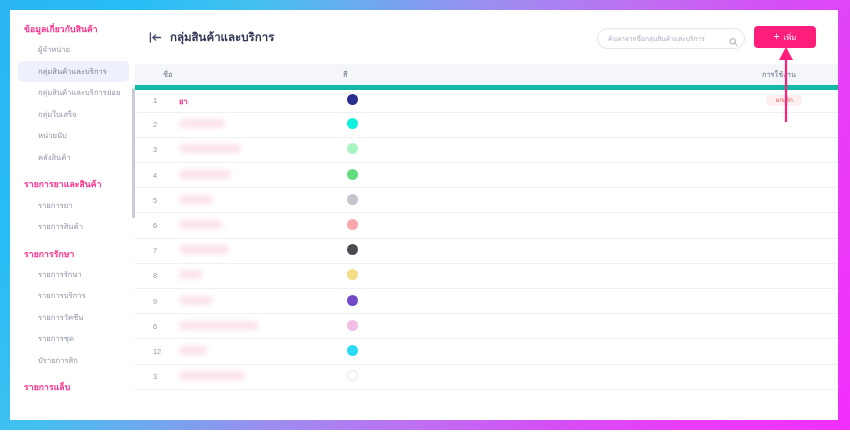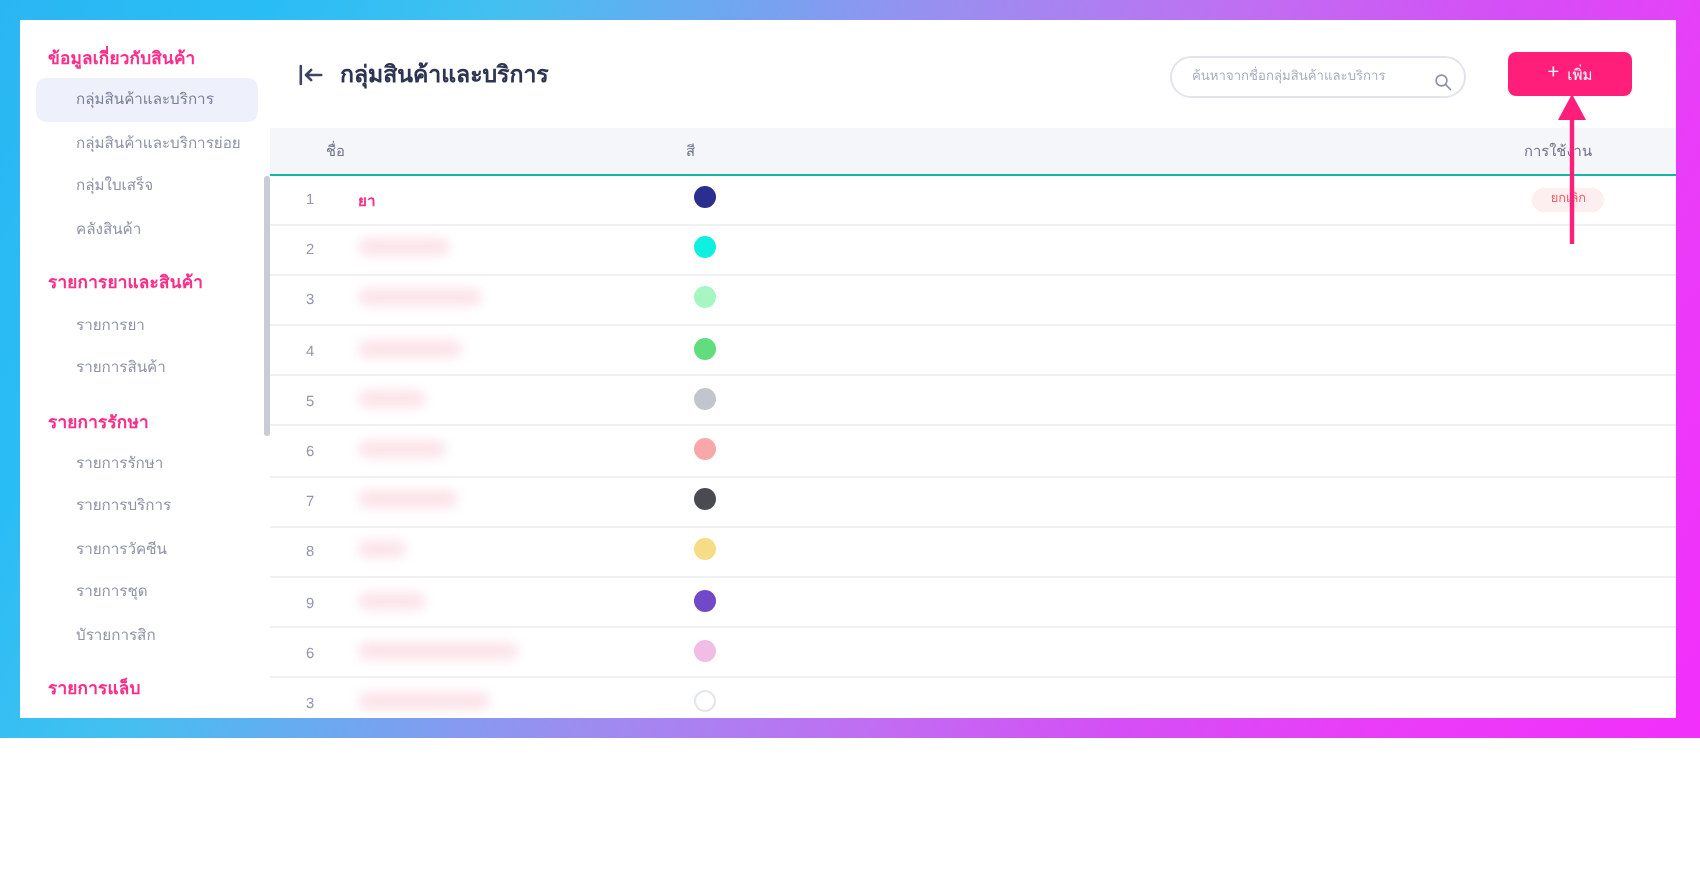--- a/index.html
+++ b/index.html
@@ -4,21 +4,21 @@
 <style>
   * { box-sizing: border-box; margin: 0; padding: 0; }
   html, body {
     width: 850px; height: 439px;
     font-family: "Liberation Sans", "DejaVu Sans", sans-serif;
     overflow: hidden;
   }
   
   #frame {
     position: relative;
-    width: 850px; height: 369px;
+    width: 850px; height: 430px;
     background: linear-gradient(118deg,
        #2ab6f2 0%, #29bdf5 13%, #43c0f0 24%,
        #9c8df0 46%, #c06ef2 60%, #d44ff5 72%,
        #e93df8 84%, #f22ffb 100%);
     padding: 10px 12px 10px 10px;
   }
   #app {
     position: relative;
     width: 100%; height: 100%;
     background: #ffffff;
@@ -104,21 +104,21 @@
   #page-title {
     font-size: 11.5px;
     font-weight: bold;
     color: #2e3553;
     white-space: nowrap;
   }
   #topbar-right {
     margin-left: auto;
     display: flex;
     align-items: center;
-    gap: 21px;
+    gap: 9px;
   }
   #search-wrap {
     position: relative;
     width: 148px; height: 21px;
   }
   #search-input {
     width: 100%; height: 100%;
     border: 1px solid #e2e4ec;
     border-radius: 11px;
     background: #fff;
@@ -162,21 +162,21 @@
   }
   table { width: 100%; border-collapse: collapse; table-layout: fixed; }
   thead th {
     background: #f5f6f9;
     font-size: 7.4px;
     font-weight: normal;
     color: #6e7389;
     text-align: left;
     height: 23px;
     padding: 0;
-    border-bottom: 1px solid #14b8a6;
+    border-bottom: 5px solid #14b8a6;
   }
   .col-idx   { width: 28px; }
   .col-name  { width: 170px; }
   .col-color { width: 250px; }
   .col-use   { width: auto; }
   th.col-idx   { padding-left: 18px; }
   th.col-name  { padding-left: 0; }
   th.col-color { padding-left: 10px; }
   th.col-use   { text-align: right; padding-right: 42px; }
 
@@ -239,23 +239,25 @@
 </style>
 </head>
 <body>
 
 <div id="frame">
   <div id="app">
 
     <nav id="sidebar">
       <div id="sidebar-sections">
           <div class="side-section-title">ข้อมูลเกี่ยวกับสินค้า</div>
+          <div class="side-item">ผู้จำหน่าย</div>
           <div class="side-item active">กลุ่มสินค้าและบริการ</div>
           <div class="side-item">กลุ่มสินค้าและบริการย่อย</div>
           <div class="side-item">กลุ่มใบเสร็จ</div>
+          <div class="side-item">หน่วยนับ</div>
           <div class="side-item">คลังสินค้า</div>
           <div class="sidebar-divider"></div>
           <div class="side-section-title">รายการยาและสินค้า</div>
           <div class="side-item">รายการยา</div>
           <div class="side-item">รายการสินค้า</div>
           <div class="sidebar-divider"></div>
           <div class="side-section-title">รายการรักษา</div>
           <div class="side-item">รายการรักษา</div>
           <div class="side-item">รายการบริการ</div>
           <div class="side-item">รายการวัคซีน</div>
@@ -363,20 +365,26 @@
                 <td class="col-color"><span class="dot" style="background: rgb(112, 72, 200);"></span></td>
                 <td class="col-use"></td>
               </tr>
               <tr>
                 <td class="col-idx">6</td>
                 <td class="col-name"><span class="redact" style="width: 80px;"></span></td>
                 <td class="col-color"><span class="dot" style="background: rgb(242, 189, 228);"></span></td>
                 <td class="col-use"></td>
               </tr>
               <tr>
+                <td class="col-idx">12</td>
+                <td class="col-name"><span class="redact" style="width: 28px;"></span></td>
+                <td class="col-color"><span class="dot" style="background: rgb(42, 217, 245);"></span></td>
+                <td class="col-use"></td>
+              </tr>
+              <tr>
                 <td class="col-idx">3</td>
                 <td class="col-name"><span class="redact" style="width: 66px;"></span></td>
                 <td class="col-color"><span class="dot empty" style="background: rgb(255, 255, 255);"></span></td>
                 <td class="col-use"></td>
               </tr>
             </tbody>
         </table>
       </div>
 
       <svg id="annot-arrow" viewBox="0 0 16 78">

